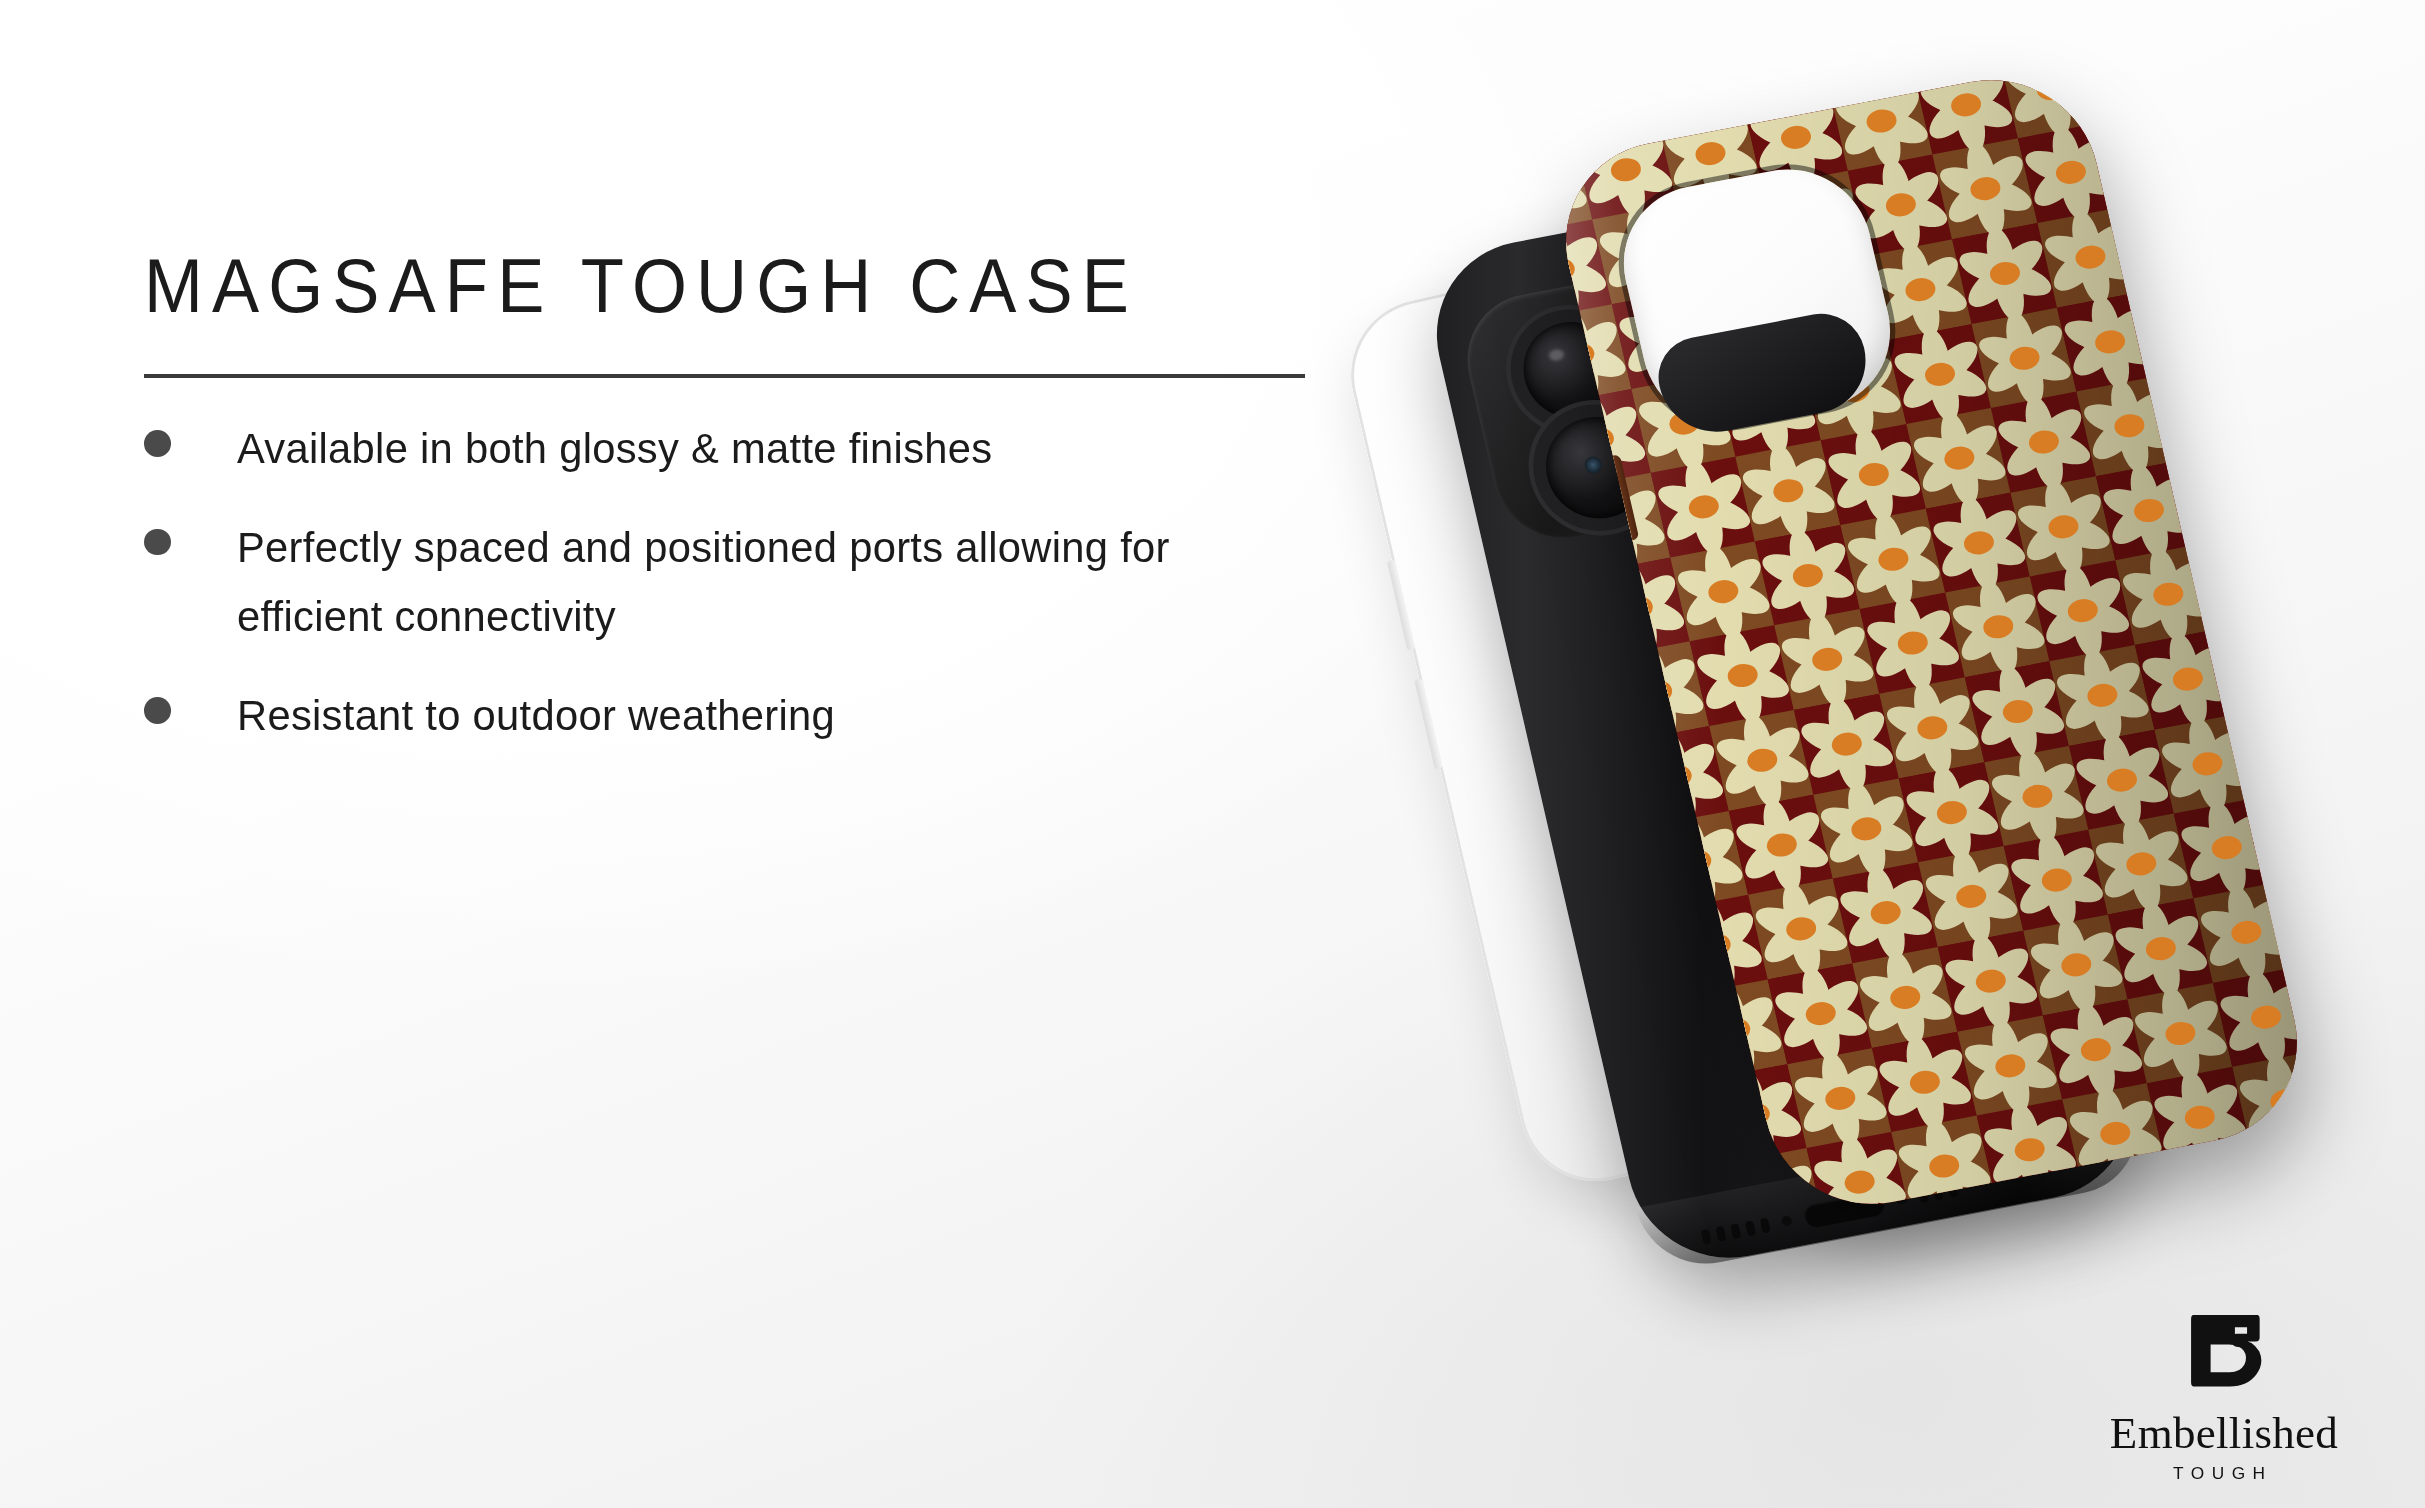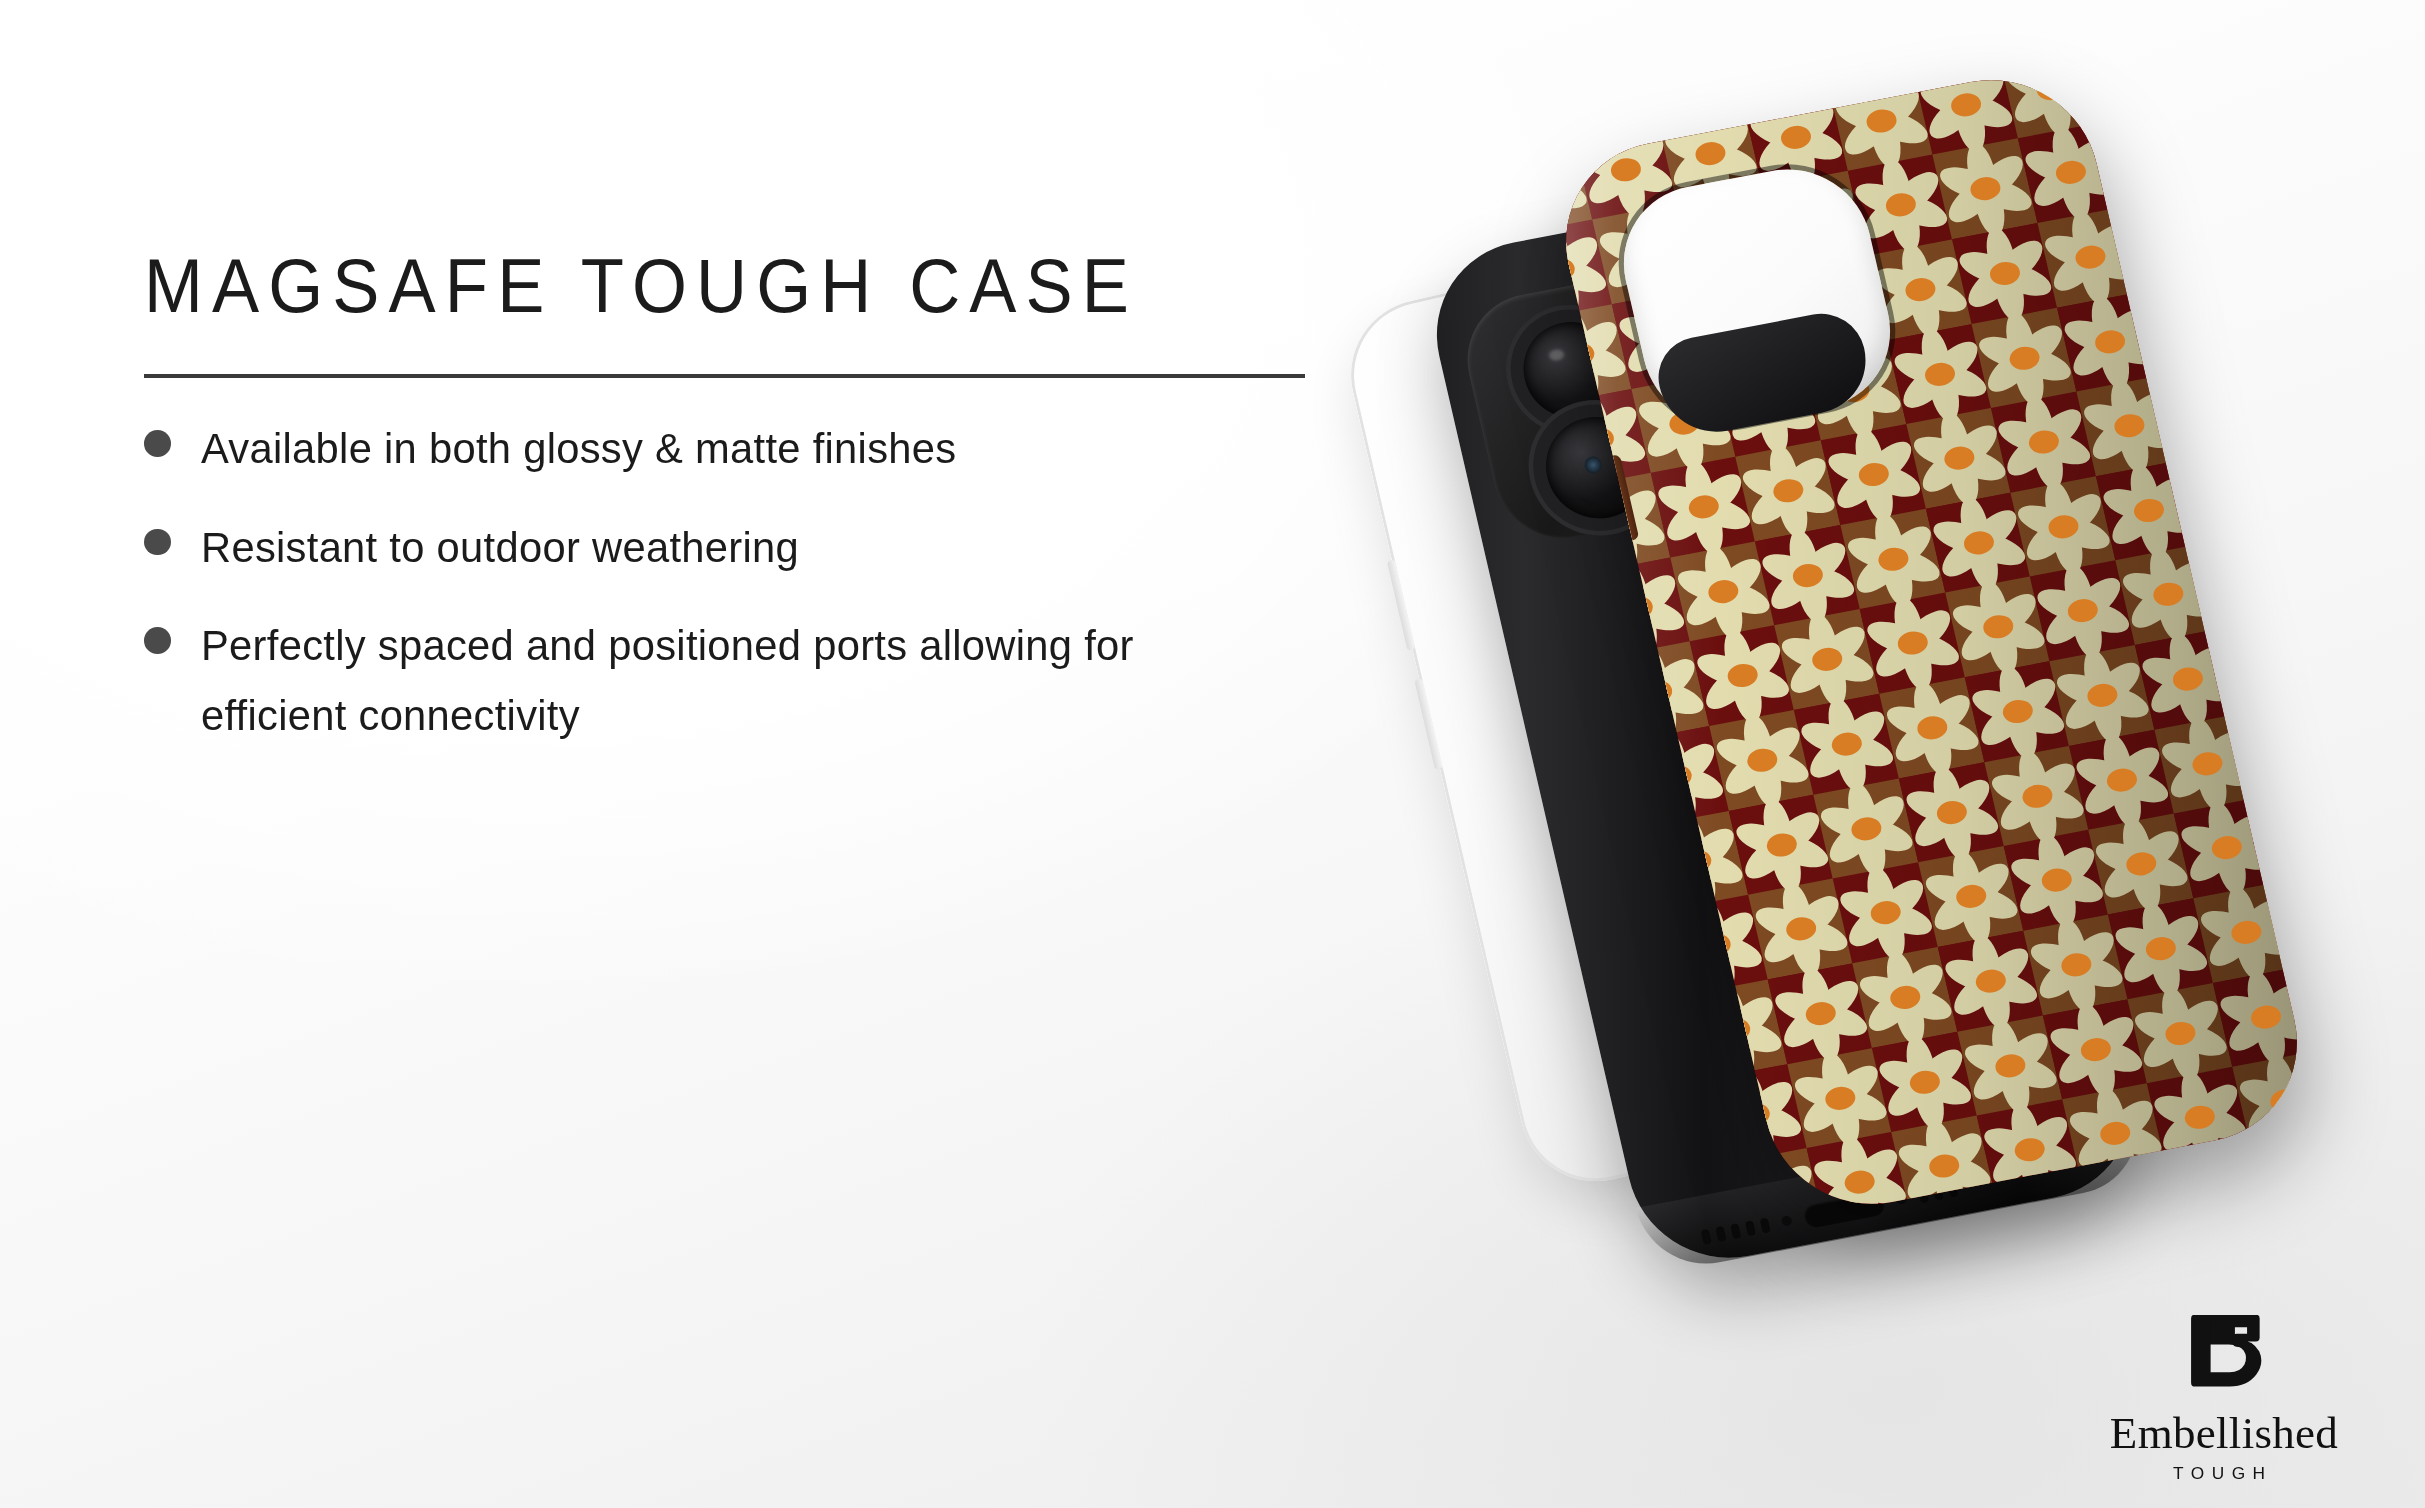--- a/index.html
+++ b/index.html
@@ -65,20 +65,21 @@
     width:1161px;
     height:4px;
     background:#3a3a3a;
   }
 
   .features{ margin-top:36px; list-style:none; }
   .feature{
     display:flex;
     align-items:flex-start;
     margin-bottom:29px;
+    gap:36px;
   }
   .feature .dot{
     flex:0 0 auto;
     width:26.6px; height:26.6px;
     border-radius:50%;
     background:#4a4a4a;
     margin-top:16px;
     margin-right:30px;
   }
   .feature .ftext{
@@ -297,25 +298,25 @@
   <div class="content">
     <div class="title">MAGSAFE TOUGH CASE</div>
     <div class="rule"></div>
     <ul class="features">
       <li class="feature">
         <span class="dot"></span>
         <span class="ftext">Available in both glossy &amp; matte finishes</span>
       </li>
       <li class="feature">
         <span class="dot"></span>
-        <span class="ftext">Resistant to outdoor weathering</span>
+        <span class="ftext">Perfectly spaced and positioned ports allowing for efficient connectivity</span>
       </li>
       <li class="feature">
         <span class="dot"></span>
-        <span class="ftext">Perfectly spaced and positioned ports allowing for efficient connectivity</span>
+        <span class="ftext">Resistant to outdoor weathering</span>
       </li>
     </ul>
   </div>
 
   <div class="stack">
 
     <div class="layer phone-silver">
       <span class="sbtn a"></span>
       <span class="sbtn b"></span>
     </div>

